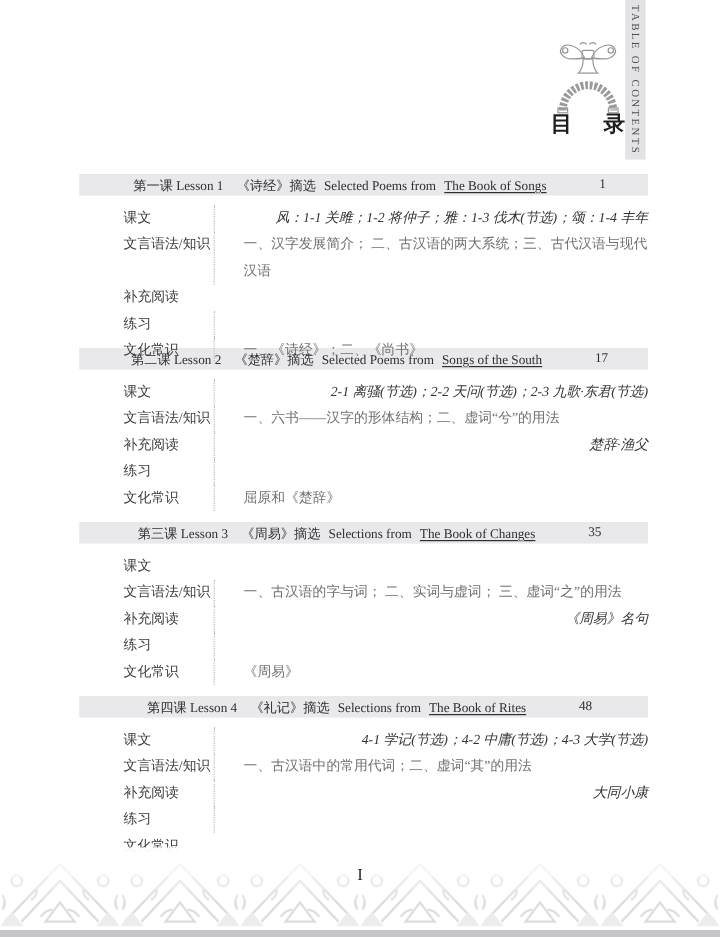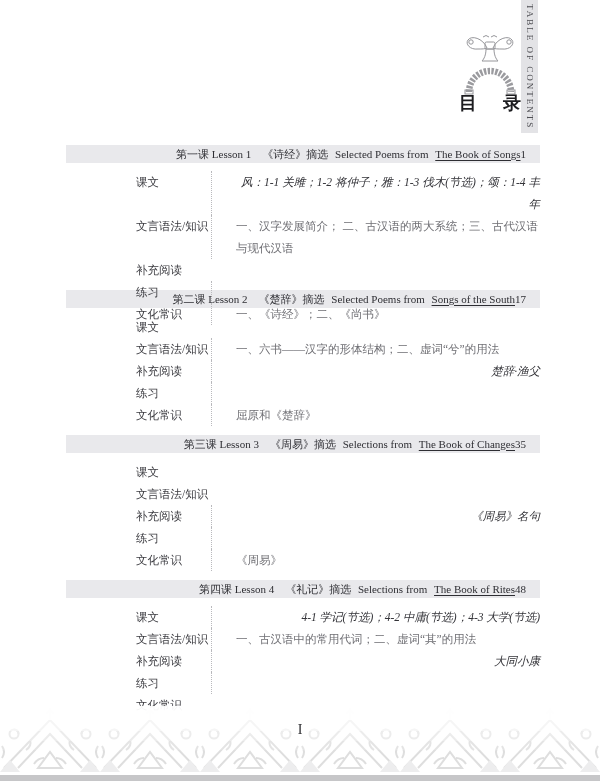--- a/index.html
+++ b/index.html
@@ -16,27 +16,27 @@
   .ornament{position:absolute;left:461px;top:34px;width:58px;height:64px;}
 
   
   .toc-title{position:absolute;left:459px;top:91px;width:62px;display:flex;
              justify-content:space-between;font-size:18px;font-weight:bold;color:#1d1d20;}
 
   
   .sections{position:absolute;left:66px;top:145px;width:474px;}
   .section{height:137px;margin-bottom:8px;}
   .sec-header{height:18px;background:#e9e9ec;display:flex;align-items:center;
-              justify-content:flex-end;padding:0 14px 0 24px;font-size:11px;color:#2e2e33;}
+              justify-content:center;padding:0 14px 0 24px;font-size:11px;color:#2e2e33;gap:44px;}
   .sec-title{white-space:nowrap;}
   .t-en{margin-left:4px;}
   .t-book{text-decoration:underline;text-underline-offset:2px;margin-left:4px;}
   .sec-page{font-size:11px;color:#2e2e33;}
   .sec-rows{padding:8px 0 0 37px;}
-  .row{display:flex;min-height:22px;line-height:22px;font-size:11.5px;margin-left:33px;}
+  .row{display:flex;min-height:22px;line-height:22px;font-size:11.5px;}
   .row-label{width:75px;flex:none;color:#3b3b40;}
   .row-content{flex:1;border-left:1px dotted #b9b9bd;padding-left:24px;}
   .row-content.kai{color:#333338;font-style:italic;text-align:right;}
   .row-content.song{color:#6f6f74;}
 
   
   .footer-pattern{position:absolute;left:0;bottom:9px;width:600px;height:66px;}
   .bottom-strip{position:absolute;left:0;bottom:0;width:600px;height:6px;background:#c6c6c8;}
   .page-num{position:absolute;left:0;top:722px;width:600px;text-align:center;
             font-size:14px;color:#2d2d30;z-index:3;}
@@ -114,20 +114,21 @@
       <span class="sec-title">
         <span class="t-zh">第二课 Lesson 2　《楚辞》摘选</span>
         <span class="t-en">Selected Poems from</span>
         <span class="t-book">Songs of the South</span>
       </span>
       <span class="sec-page">17</span>
     </div>
     <div class="sec-rows">
   <div class="row">
     <span class="row-label">课文</span>
+    <span class="row-content kai">2-1 离骚(节选)；2-2 天问(节选)；2-3 九歌·东君(节选)</span>
   </div>
 
   <div class="row">
     <span class="row-label">文言语法/知识</span>
     <span class="row-content song">一、六书——汉字的形体结构；二、虚词“兮”的用法</span>
   </div>
 
   <div class="row">
     <span class="row-label">补充阅读</span>
     <span class="row-content kai">楚辞·渔父</span>
@@ -154,20 +155,21 @@
       </span>
       <span class="sec-page">35</span>
     </div>
     <div class="sec-rows">
   <div class="row">
     <span class="row-label">课文</span>
   </div>
 
   <div class="row">
     <span class="row-label">文言语法/知识</span>
+    <span class="row-content song">一、古汉语的字与词； 二、实词与虚词； 三、虚词“之”的用法</span>
   </div>
 
   <div class="row">
     <span class="row-label">补充阅读</span>
     <span class="row-content kai">《周易》名句</span>
   </div>
 
   <div class="row">
     <span class="row-label">练习</span>
     <span class="row-content song"></span>

